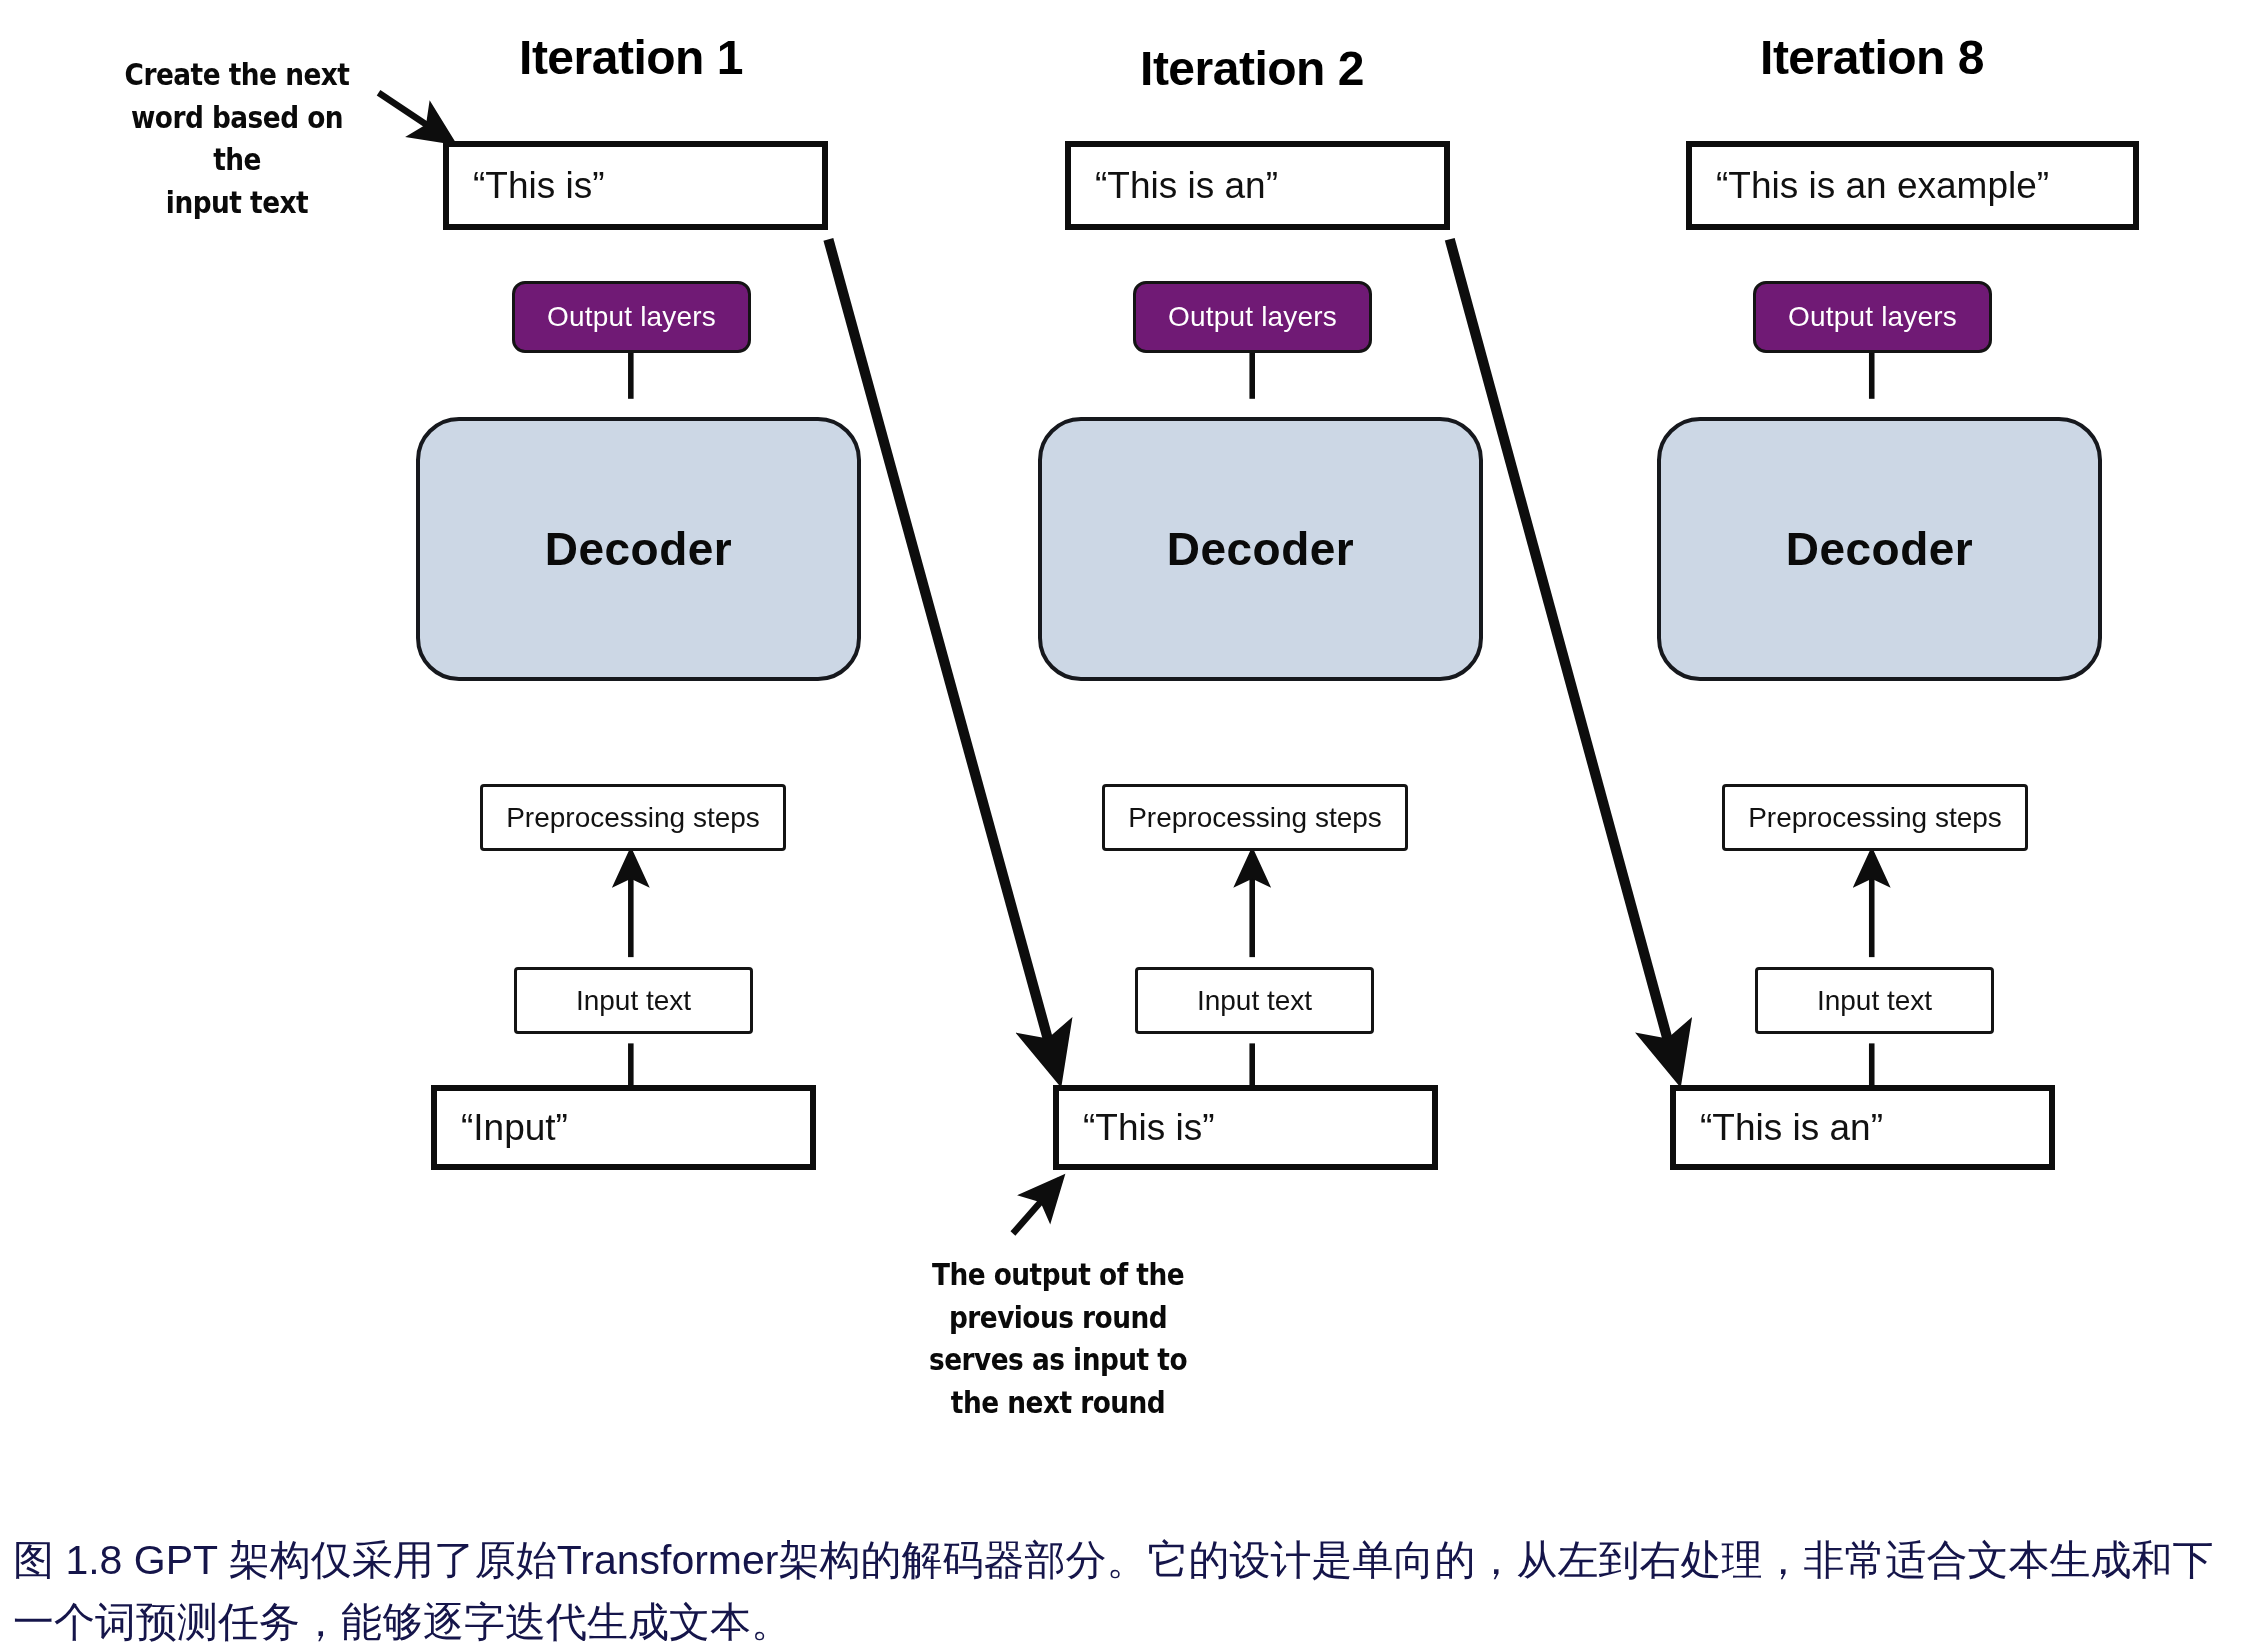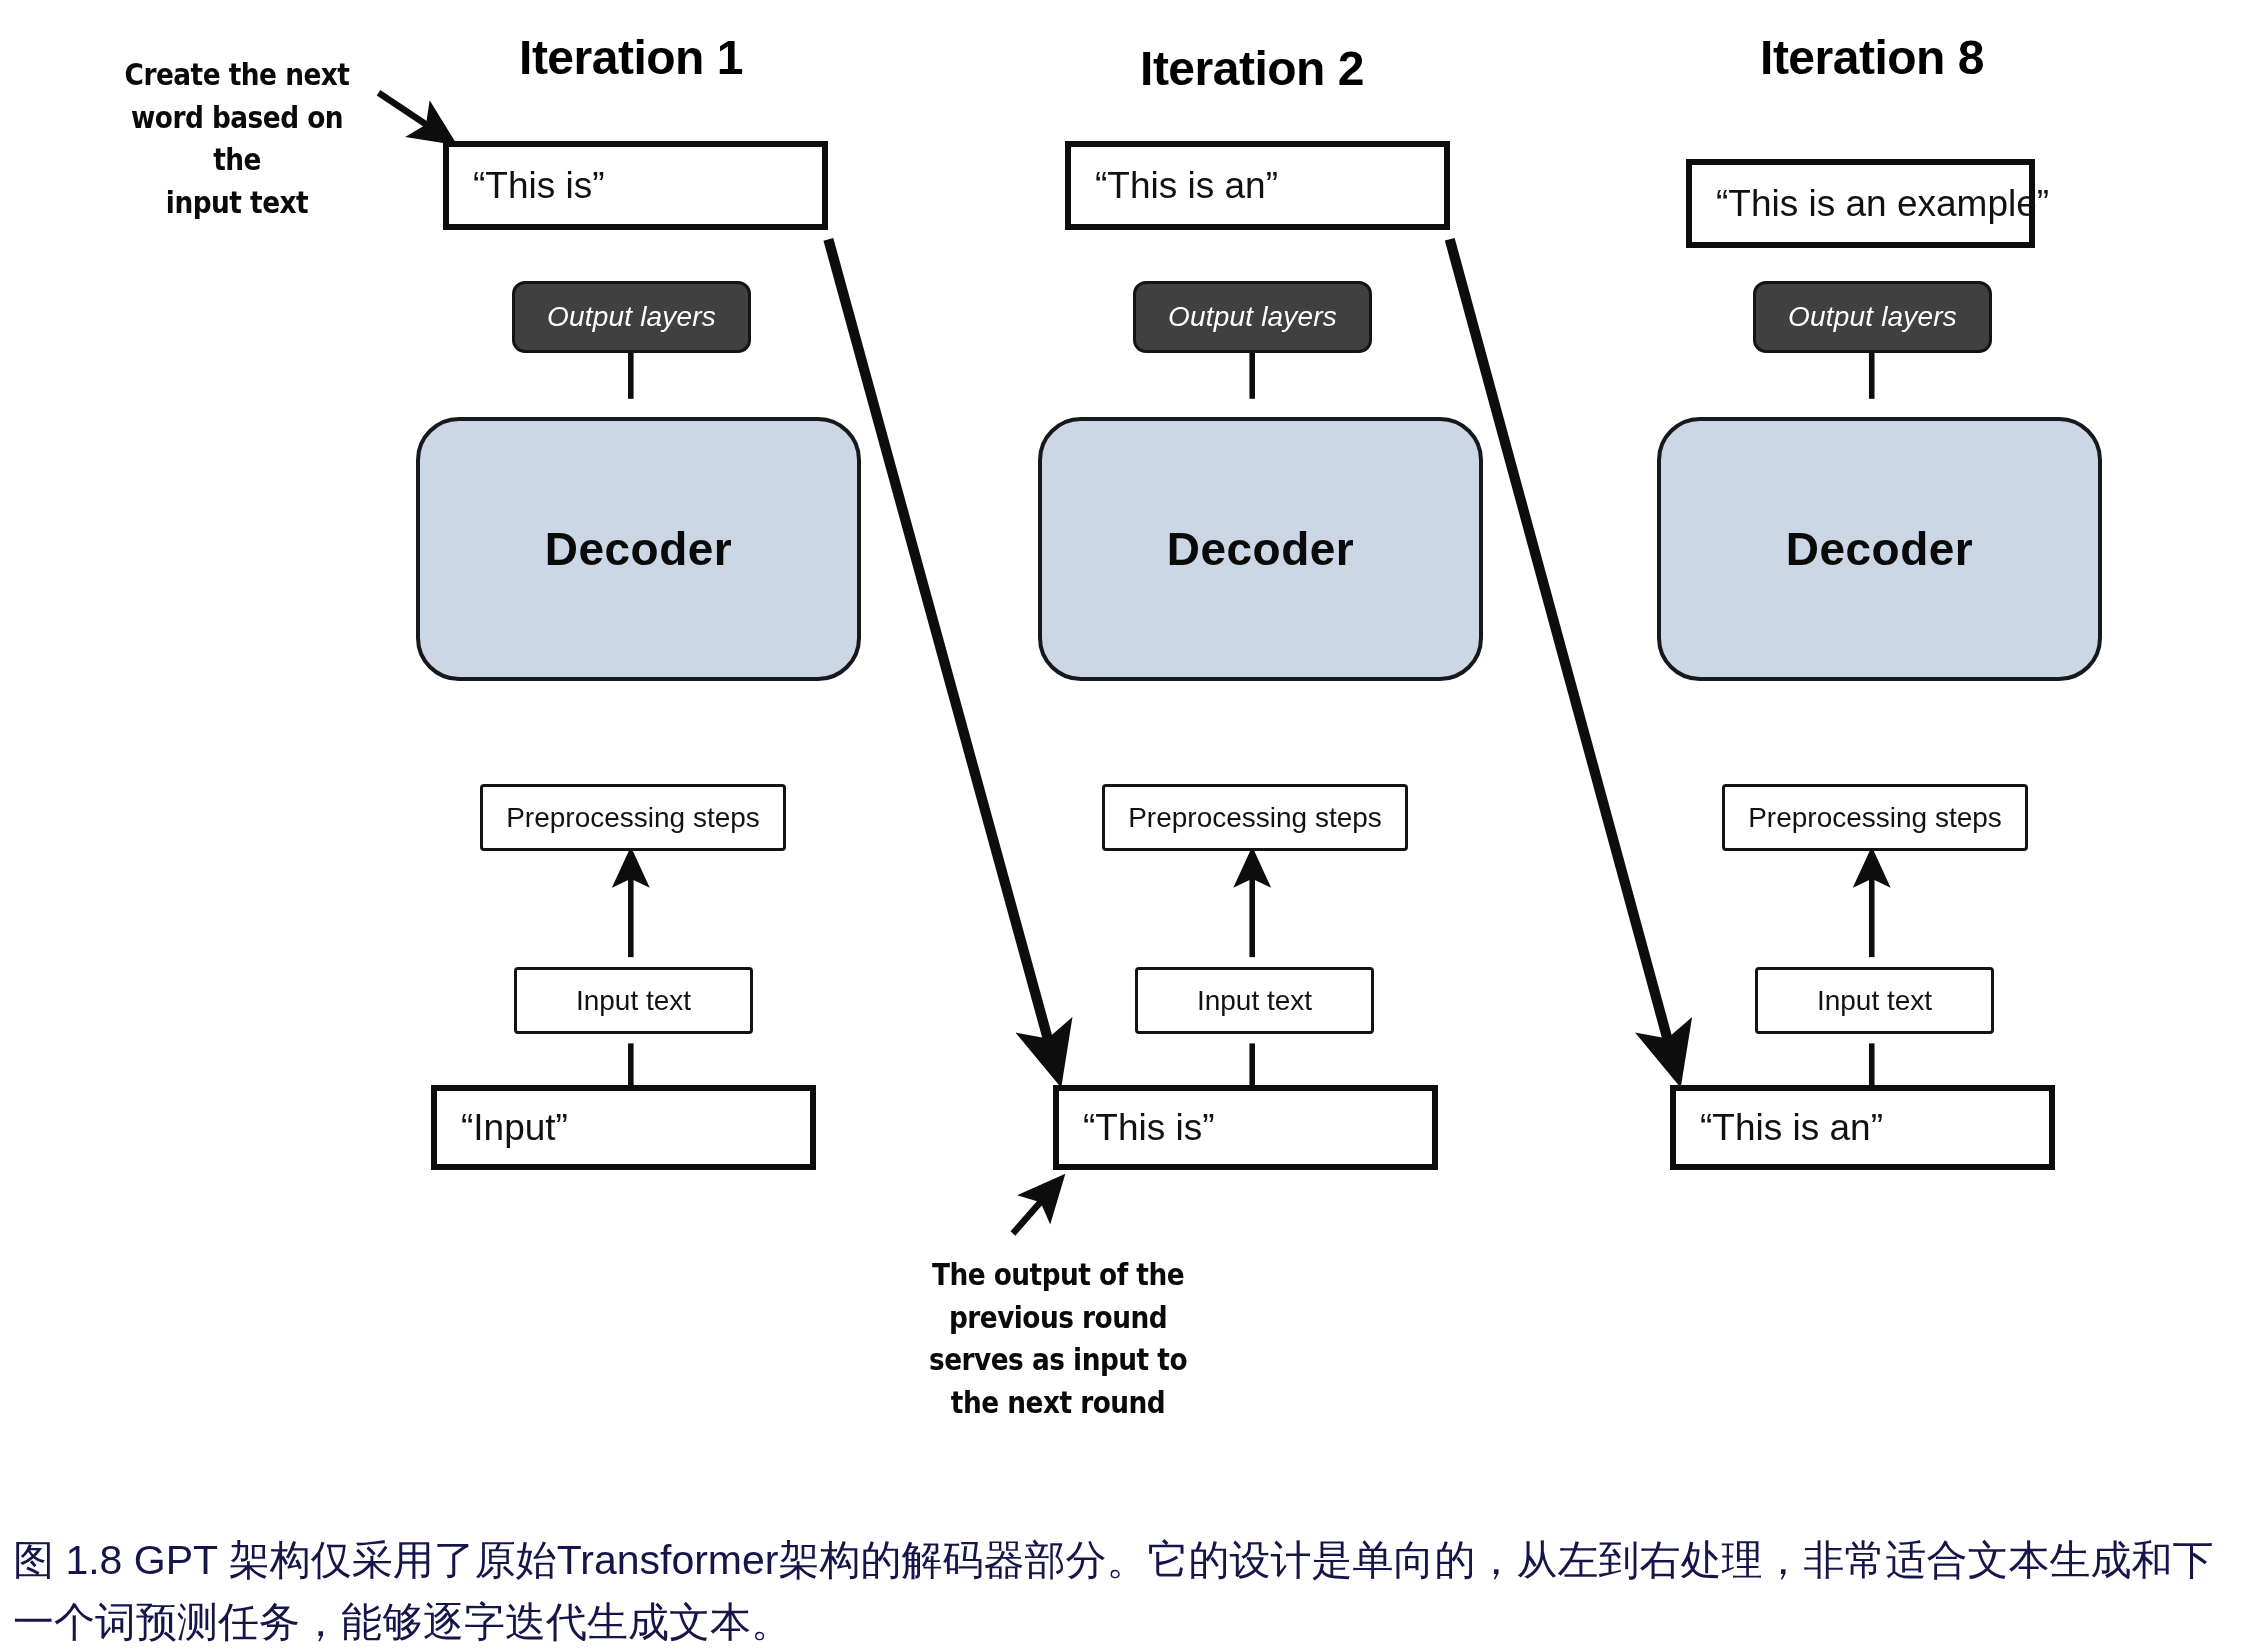--- a/index.html
+++ b/index.html
@@ -39,28 +39,27 @@
   .textbox span{
     font-size:37px;
     line-height:1;
     color:#111;
     white-space:nowrap;
   }
 
   
   .outlayers{
     position:absolute;
-    background:#404040;
+    background:#701a75;
     border:3.7px solid #141414;
     border-radius:13px;
     box-sizing:border-box;
     display:flex;
     align-items:center;
     justify-content:center;
-    font-style:italic;
   }
   .outlayers span{
     color:#ffffff;
     font-size:28px;
     white-space:nowrap;
     letter-spacing:0.2px;
   }
 
   
   .decoder{
@@ -216,21 +215,21 @@
   <div class="pill" style="left:1135px;top:967px;width:239px;height:67px;">
     <span>Input text</span>
   </div>
 
   <div class="textbox" style="left:1053px;top:1085px;width:385px;height:85px;">
     <span>“This is”</span>
   </div>
 
   <div class="col-title" style="left:1640px;top:30px;width:464px;">Iteration 8</div>
 
-  <div class="textbox" style="left:1686px;top:141px;width:349px;height:89px;margin-top:18px;">
+  <div class="textbox" style="left:1686px;top:141px;width:453px;height:89px;">
     <span>“This is an example”</span>
   </div>
 
   <div class="outlayers" style="left:1753px;top:281px;width:239px;height:72px;">
     <span>Output layers</span>
   </div>
 
   <div class="decoder" style="left:1649px;top:417px;width:445px;height:264px;">
     <span>Decoder</span>
   </div>

